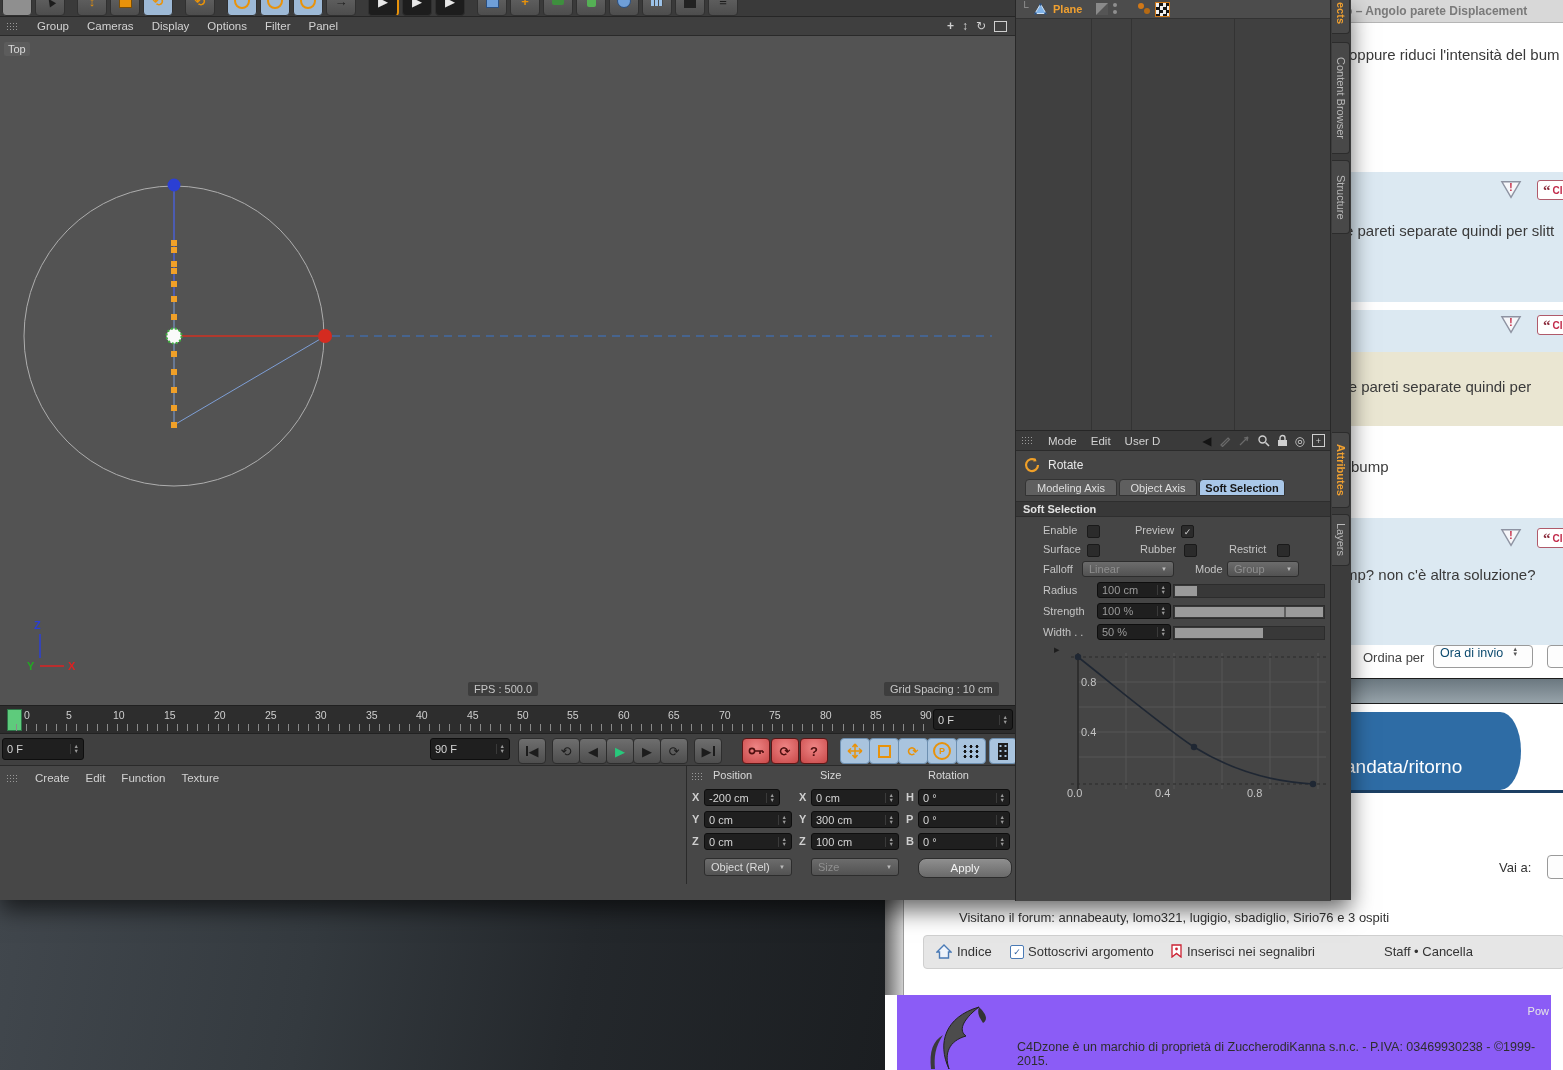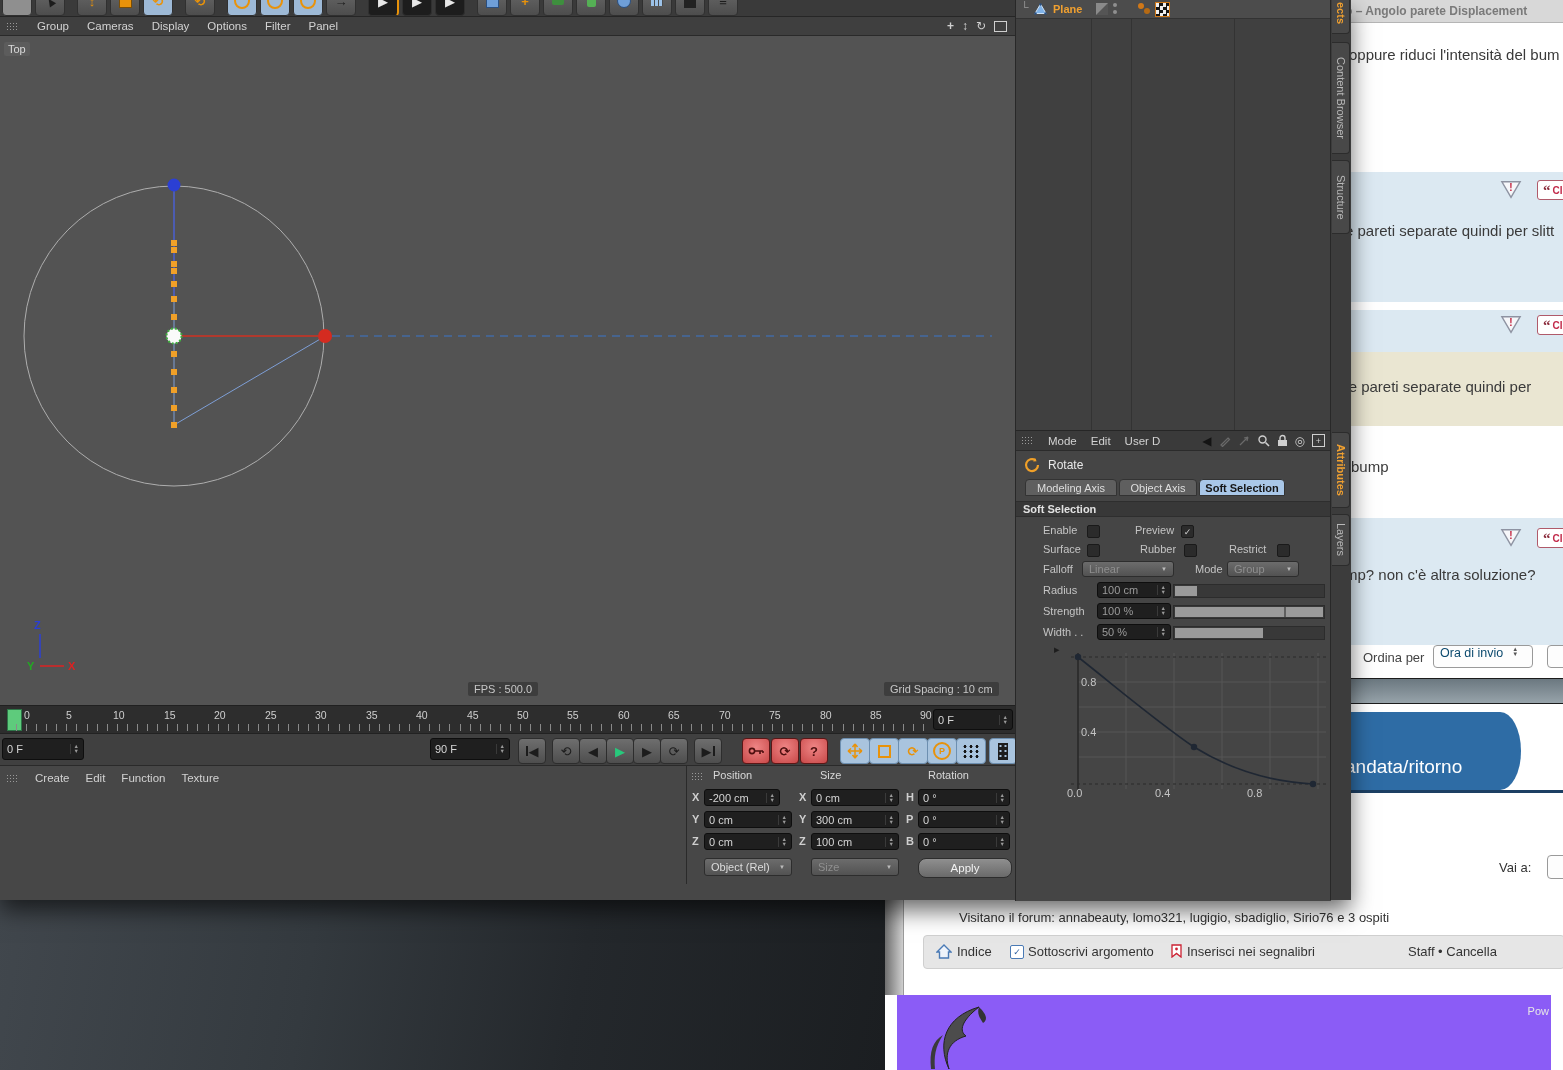--- a/index.html
+++ b/index.html
@@ -194,30 +194,31 @@
     <span class="abs acttext" style="left:33px;top:8px">Indice</span>
     <div class="abs cb" style="left:86px;top:9px;background:#fff;border-color:#4a7ab5;color:#2e5fa0;width:12px;height:12px">
         <span>✓</span>
       </div>
     <span class="abs acttext" style="left:104px;top:8px">Sottoscrivi argomento</span>
     <svg class="abs" style="left:247px;top:8px" width="11" height="14" viewBox="0 0 11 14">
       <path d="M1 1 h9 v12 l-4.5-3.6 L1 13 Z" fill="#fff" stroke="#c23" stroke-width="1.3"></path>
       <circle cx="5.5" cy="5" r="1.4" fill="#c23"></circle>
     </svg>
     <span class="abs acttext" style="left:263px;top:8px">Inserisci nei segnalibri</span>
-    <span class="abs acttext" style="left:484px;top:8px">Staff • Cancella</span>
+    <span class="abs acttext" style="left:460px;top:8px">Staff • Cancella</span>
   </div>
 
   <div class="abs footer">
     <span class="abs" style="right:2px;top:10px;font-size:11px;color:#e6e6e6">Pow</span>
     <svg class="abs" style="left:22px;top:8px" width="88" height="66" viewBox="0 0 88 66">
       <path d="M30 66 C18 40 26 14 60 4 C42 18 40 28 47 33 C30 38 25 50 30 66 Z" fill="#4c4c4c" stroke="#222" stroke-width="1"></path>
       <path d="M60 4 C66 10 70 16 64 20 C60 14 58 10 60 4 Z" fill="#333"></path>
       <path d="M12 66 C10 48 14 38 24 32 C16 44 15 54 16 66 Z" fill="#3a3a3a"></path>
     </svg>
+    <span class="abs ftext" style="left:120px;top:45px">C4Dzone è un marchio di proprietà di ZuccherodiKanna s.n.c. - P.IVA: 03469930238 - ©1999-2015.</span>
   </div>
 </div>
 
 <div class="abs desk"></div>
 
 <div class="abs c4d">
 
   <div class="abs tbar">
     <div class="tchips">
       <div class="tc" style="background:#8f8f8f"></div>

